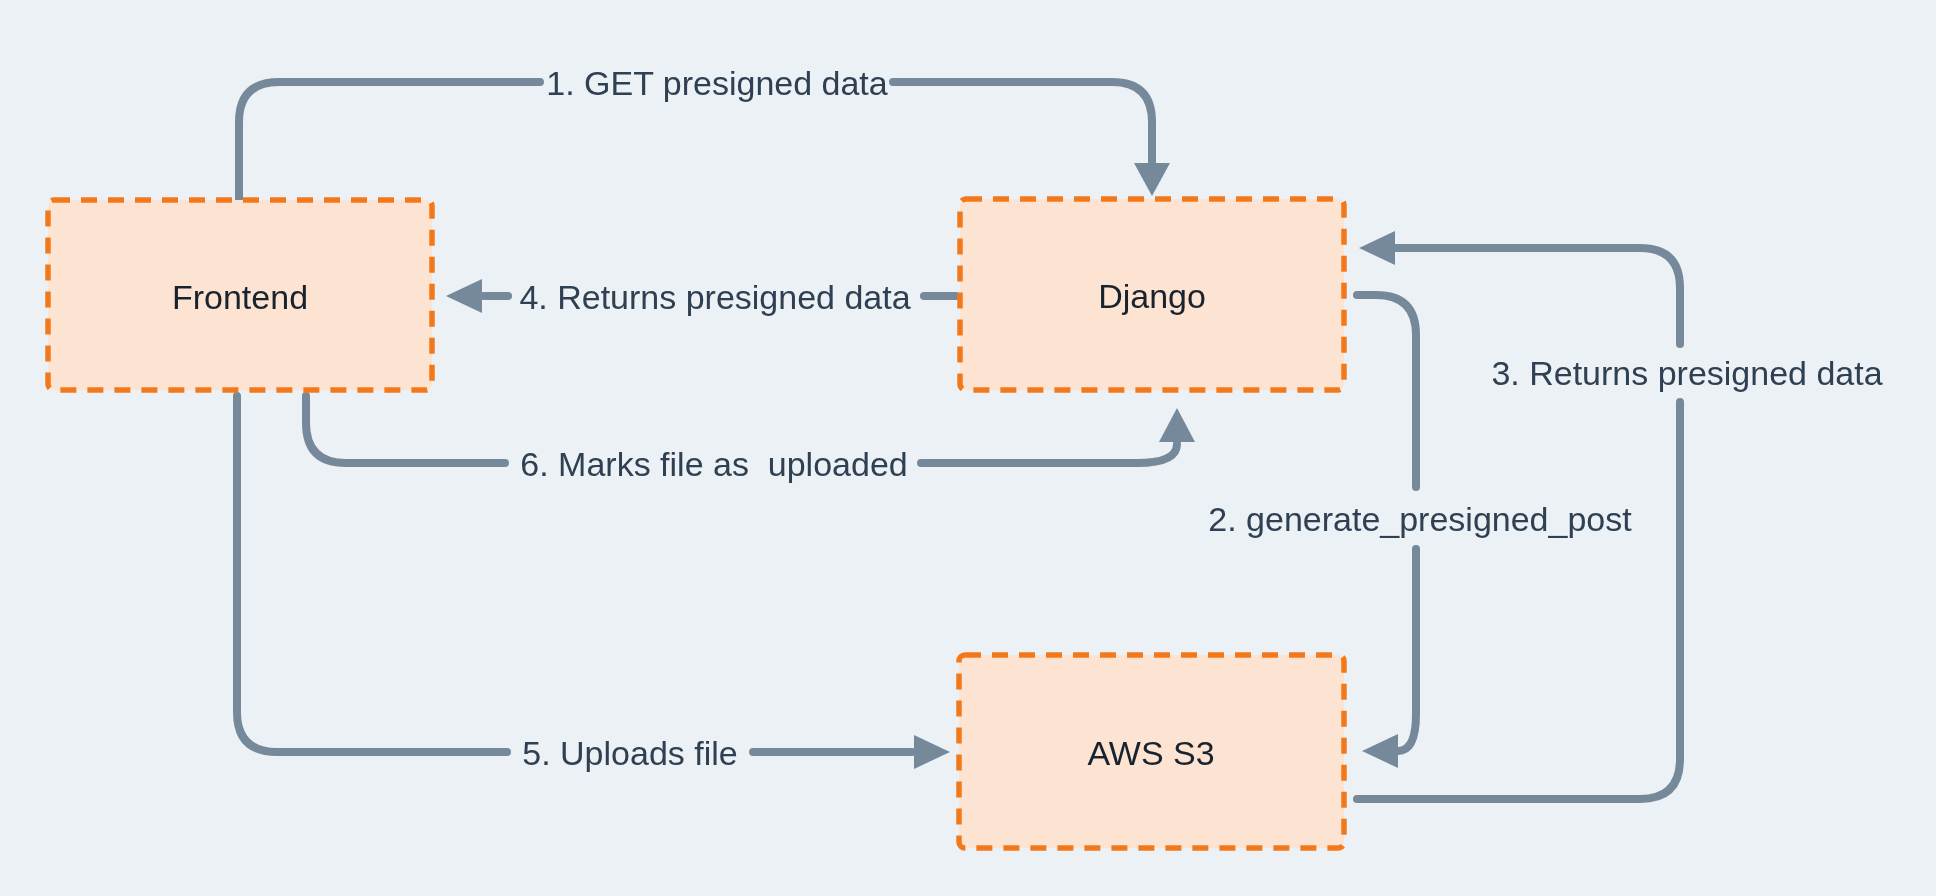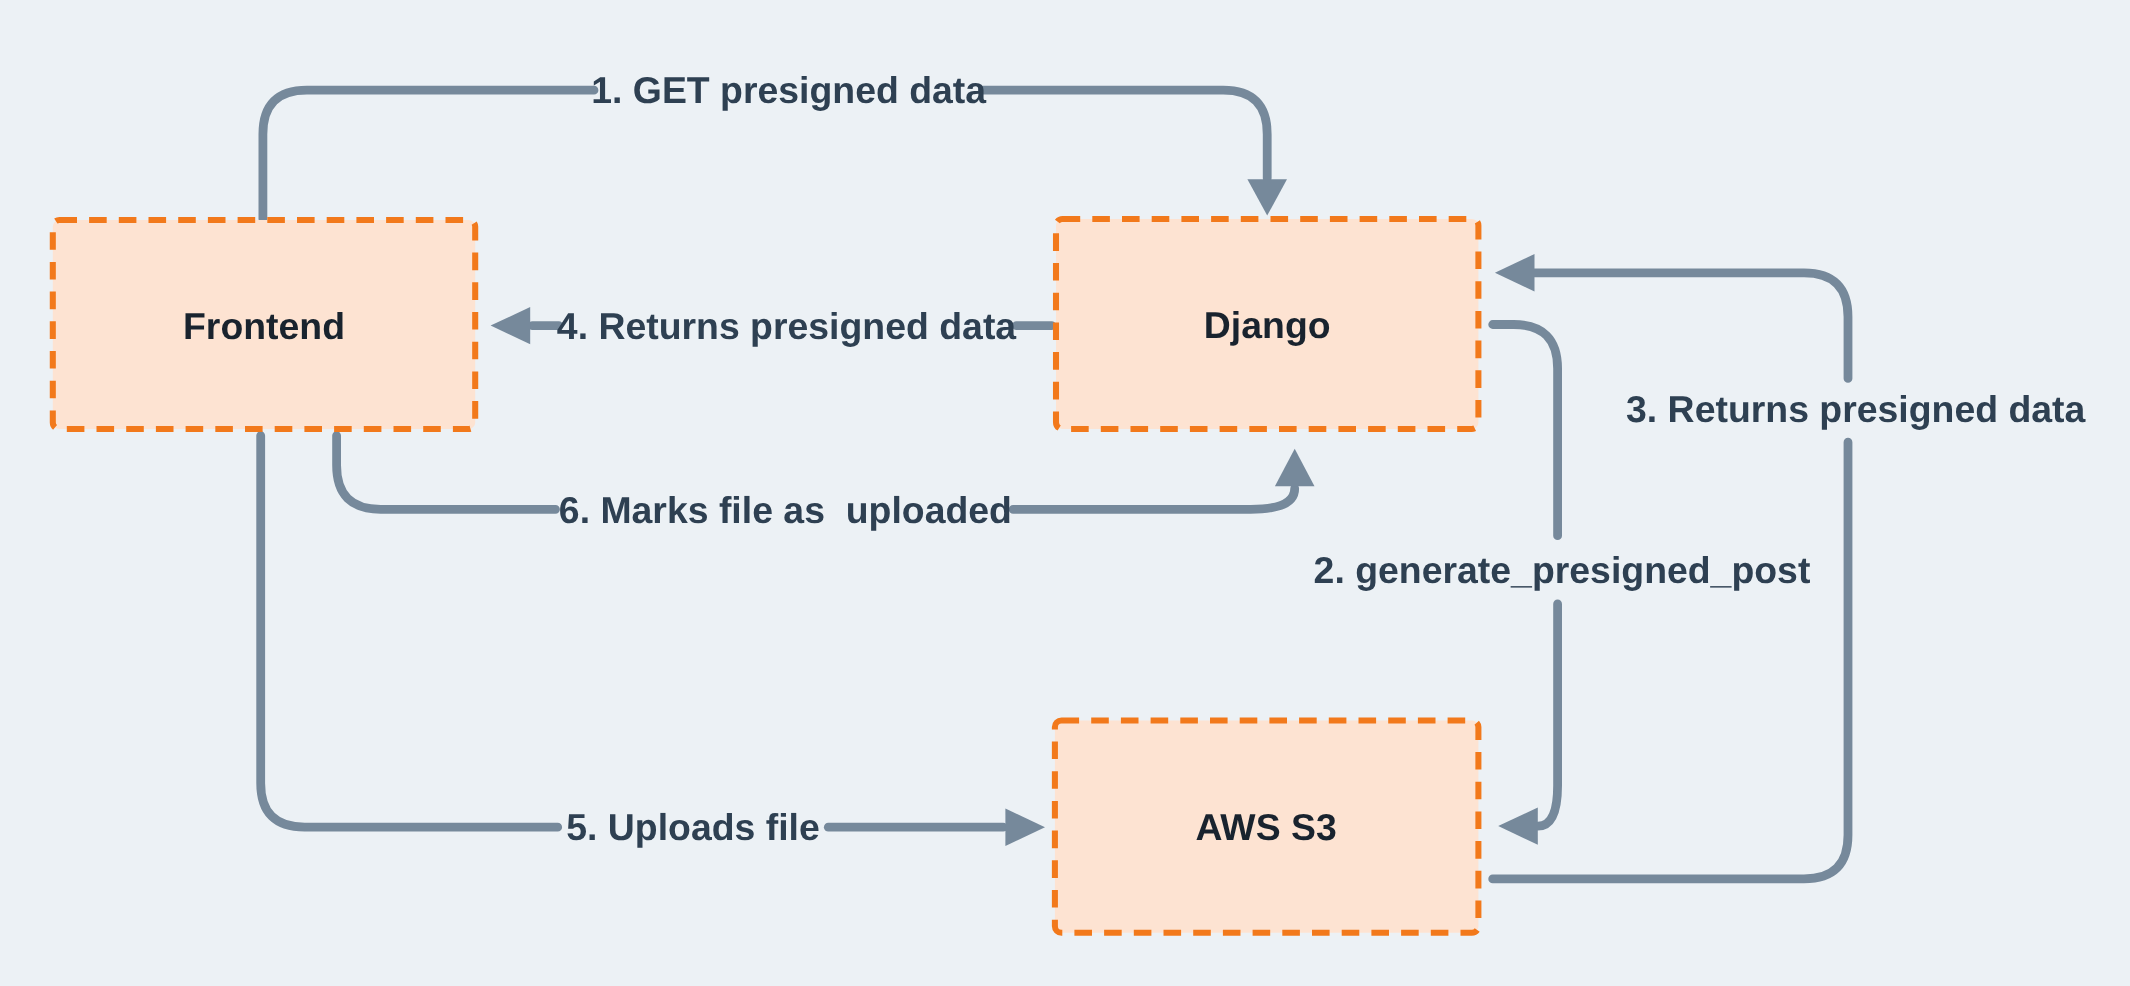--- a/index.html
+++ b/index.html
@@ -6,21 +6,20 @@
   body{
     background: var(--bg, #ECF1F5);
     font-family: "Liberation Sans", sans-serif;
   }
   .canvas{
     position:relative;
     width:1936px;
     height:896px;
     background: var(--bg, #ECF1F5);
     overflow:hidden;
-    font-weight:bold;
   }
   svg{position:absolute;inset:0;display:block;}
   svg text{white-space:pre;}
   .node-box{
     fill: var(--node_fill, #FDE3D2);
     stroke: var(--node_border, #F2791B);
     stroke-width:5.5;
     stroke-dasharray:16 11;
   }
   .node-label{

